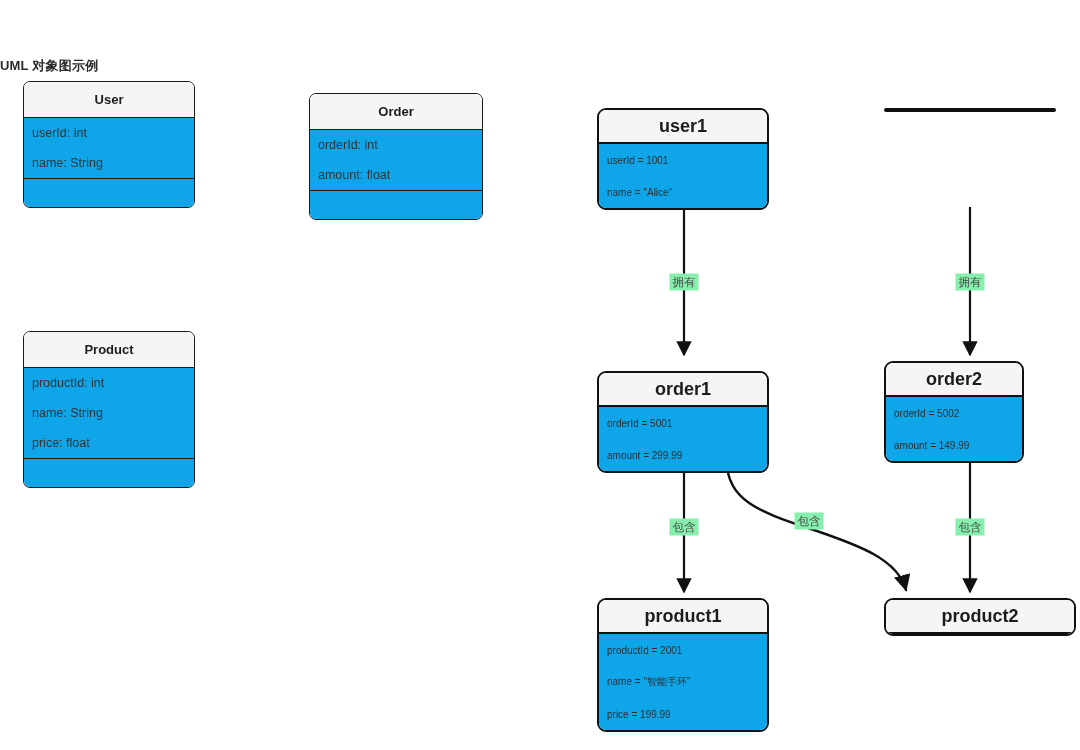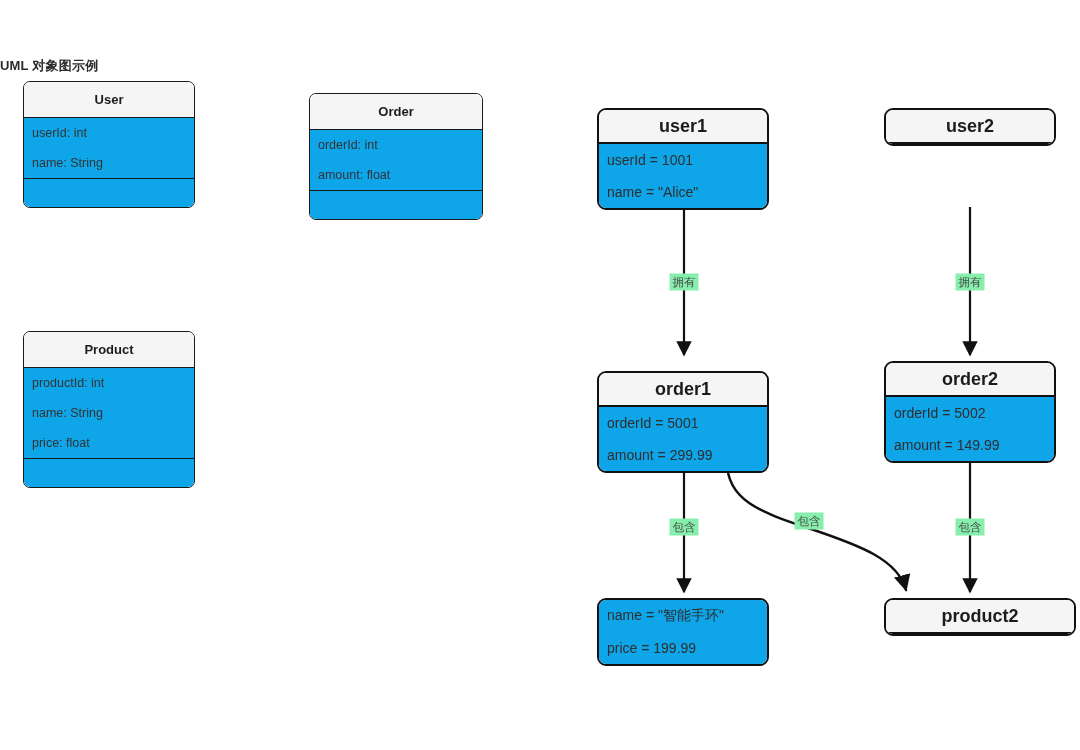--- a/index.html
+++ b/index.html
@@ -99,21 +99,21 @@
     border: 2.4px solid #111111;
     border-radius: 9px;
   }
   .object-node .title {
     height: 34px;
     font-size: 18px;
     border-bottom: 2.2px solid #111111;
   }
   .object-node .attr {
     height: 32px;
-    font-size: 14px;
+    font-size: 10px;
     color: #2e2e2e;
   }
 
   
   .edge-label {
     position: absolute;
     font-size: 11.5px;
     color: #4a4a4a;
     background: #86efac;
     padding: 1px 3px;
@@ -192,41 +192,42 @@
 
   <div class="node object-node" style="left:597px; top:108px; width:172px;">
     <div class="title">user1</div>
     <div class="compartment">
       <div class="attr">userId = 1001</div>
       <div class="attr">name = "Alice"</div>
     </div>
   </div>
 
   <div class="node object-node" style="left:884px; top:108px; width:172px;">
-    <div class="title">user2</div>
   </div>
 
   <div class="node object-node" style="left:597px; top:371px; width:172px;">
     <div class="title">order1</div>
     <div class="compartment">
       <div class="attr">orderId = 5001</div>
       <div class="attr">amount = 299.99</div>
     </div>
   </div>
 
-  <div class="node object-node" style="left:884px; top:361px; width:172px;">
+  <div class="node object-node" style="left:884px; top:361px; width:140px;">
     <div class="title">order2</div>
     <div class="compartment">
       <div class="attr">orderId = 5002</div>
       <div class="attr">amount = 149.99</div>
     </div>
   </div>
 
   <div class="node object-node" style="left:597px; top:598px; width:172px;">
-    <div class="compartment">
+    <div class="title">product1</div>
+    <div class="compartment">
+      <div class="attr">productId = 2001</div>
       <div class="attr">name = "智能手环"</div>
       <div class="attr">price = 199.99</div>
     </div>
   </div>
 
   <div class="node object-node" style="left:884px; top:598px; width:192px;">
     <div class="title">product2</div>
   </div>
 
 </div>

